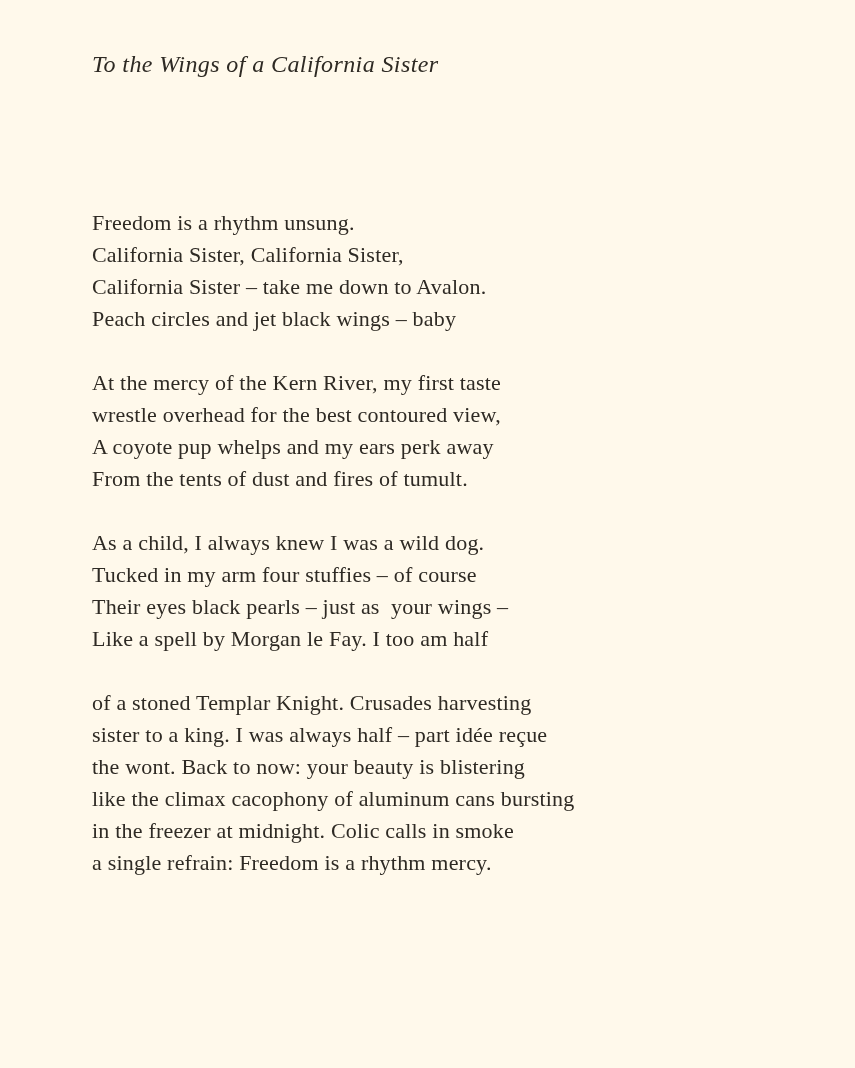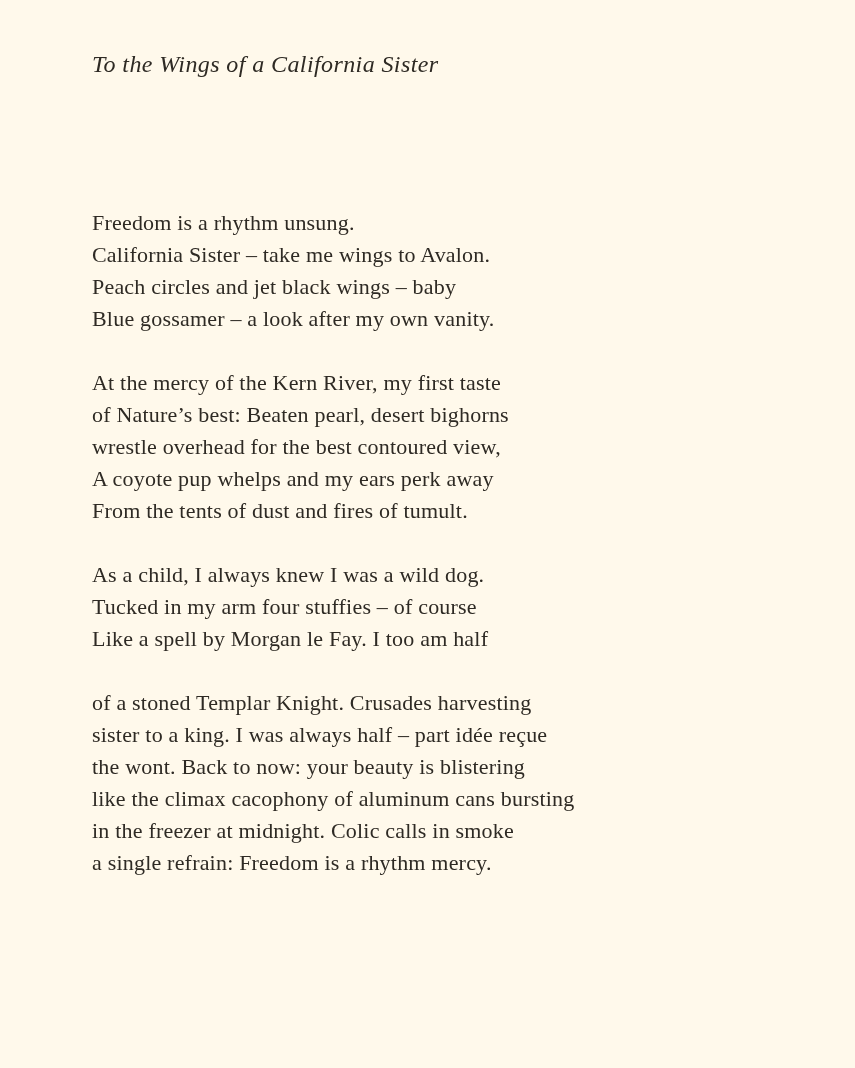--- a/index.html
+++ b/index.html
@@ -42,34 +42,34 @@
   }
 </style>
 </head>
 <body>
 
 <main class="page">
   <h1 class="title">To the Wings of a California Sister</h1>
   <div class="poem-body" id="poem-body">
       <div class="stanza">
         <div class="line">Freedom is a rhythm unsung.</div>
-        <div class="line">California Sister – take me wings to Avalon.</div>
+        <div class="line">California Sister, California Sister,</div>
+        <div class="line">California Sister – take me down to Avalon.</div>
         <div class="line">Peach circles and jet black wings – baby</div>
-        <div class="line">Blue gossamer – a look after my own vanity.</div>
       </div>
       <div class="stanza">
         <div class="line">At the mercy of the Kern River, my first taste</div>
-        <div class="line">of Nature’s best: Beaten pearl, desert bighorns</div>
         <div class="line">wrestle overhead for the best contoured view,</div>
         <div class="line">A coyote pup whelps and my ears perk away</div>
         <div class="line">From the tents of dust and fires of tumult.</div>
       </div>
       <div class="stanza">
         <div class="line">As a child, I always knew I was a wild dog.</div>
         <div class="line">Tucked in my arm four stuffies – of course</div>
+        <div class="line">Their eyes black pearls – just as  your wings –</div>
         <div class="line">Like a spell by Morgan le Fay. I too am half</div>
       </div>
       <div class="stanza">
         <div class="line">of a stoned Templar Knight. Crusades harvesting</div>
         <div class="line">sister to a king. I was always half – part idée reçue</div>
         <div class="line">the wont. Back to now: your beauty is blistering</div>
         <div class="line">like the climax cacophony of aluminum cans bursting</div>
         <div class="line">in the freezer at midnight. Colic calls in smoke</div>
         <div class="line">a single refrain: Freedom is a rhythm mercy.</div>
       </div>

